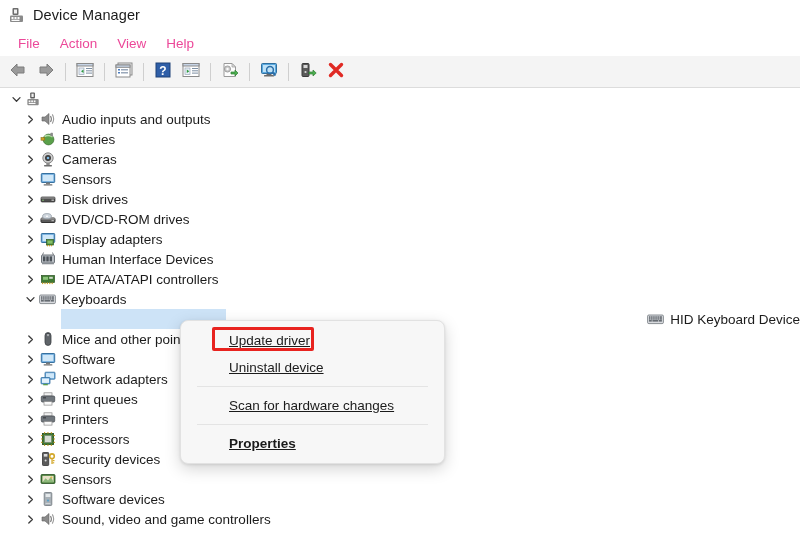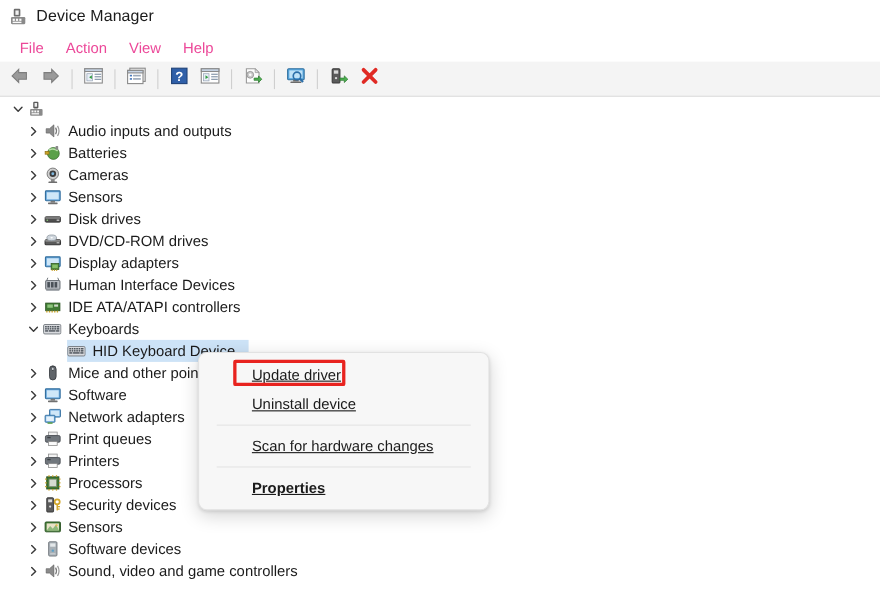--- a/index.html
+++ b/index.html
@@ -66,21 +66,21 @@
     color: #4a4a4a; font-size: 10px; line-height: 1;
   }
   .row .ticon {
     width: 19px; height: 18px; flex: 0 0 auto;
     display: flex; align-items: center; justify-content: center;
     margin-right: 5px;
   }
   .row .rlabel { flex: 0 0 auto; }
   .row.depth0 { padding-left: 8px; }
   .row.depth1 { padding-left: 22px; }
-  .row.depth2 { padding-left: 44px; }
+  .row.depth2 { padding-left: 44px; justify-content: flex-end; }
   .row.selected > .sel-bg {
     position: absolute; left: 61px; top: 0; width: 165px; height: 20px;
     background: #cde3f7; z-index: 0;
   }
   .row.selected .ticon, .row.selected .rlabel, .row.selected .chev { position: relative; z-index: 1; }
 
   
   .ctxmenu {
     position: absolute; left: 180px; top: 320px; width: 265px;
     background: #f7f7f7;

